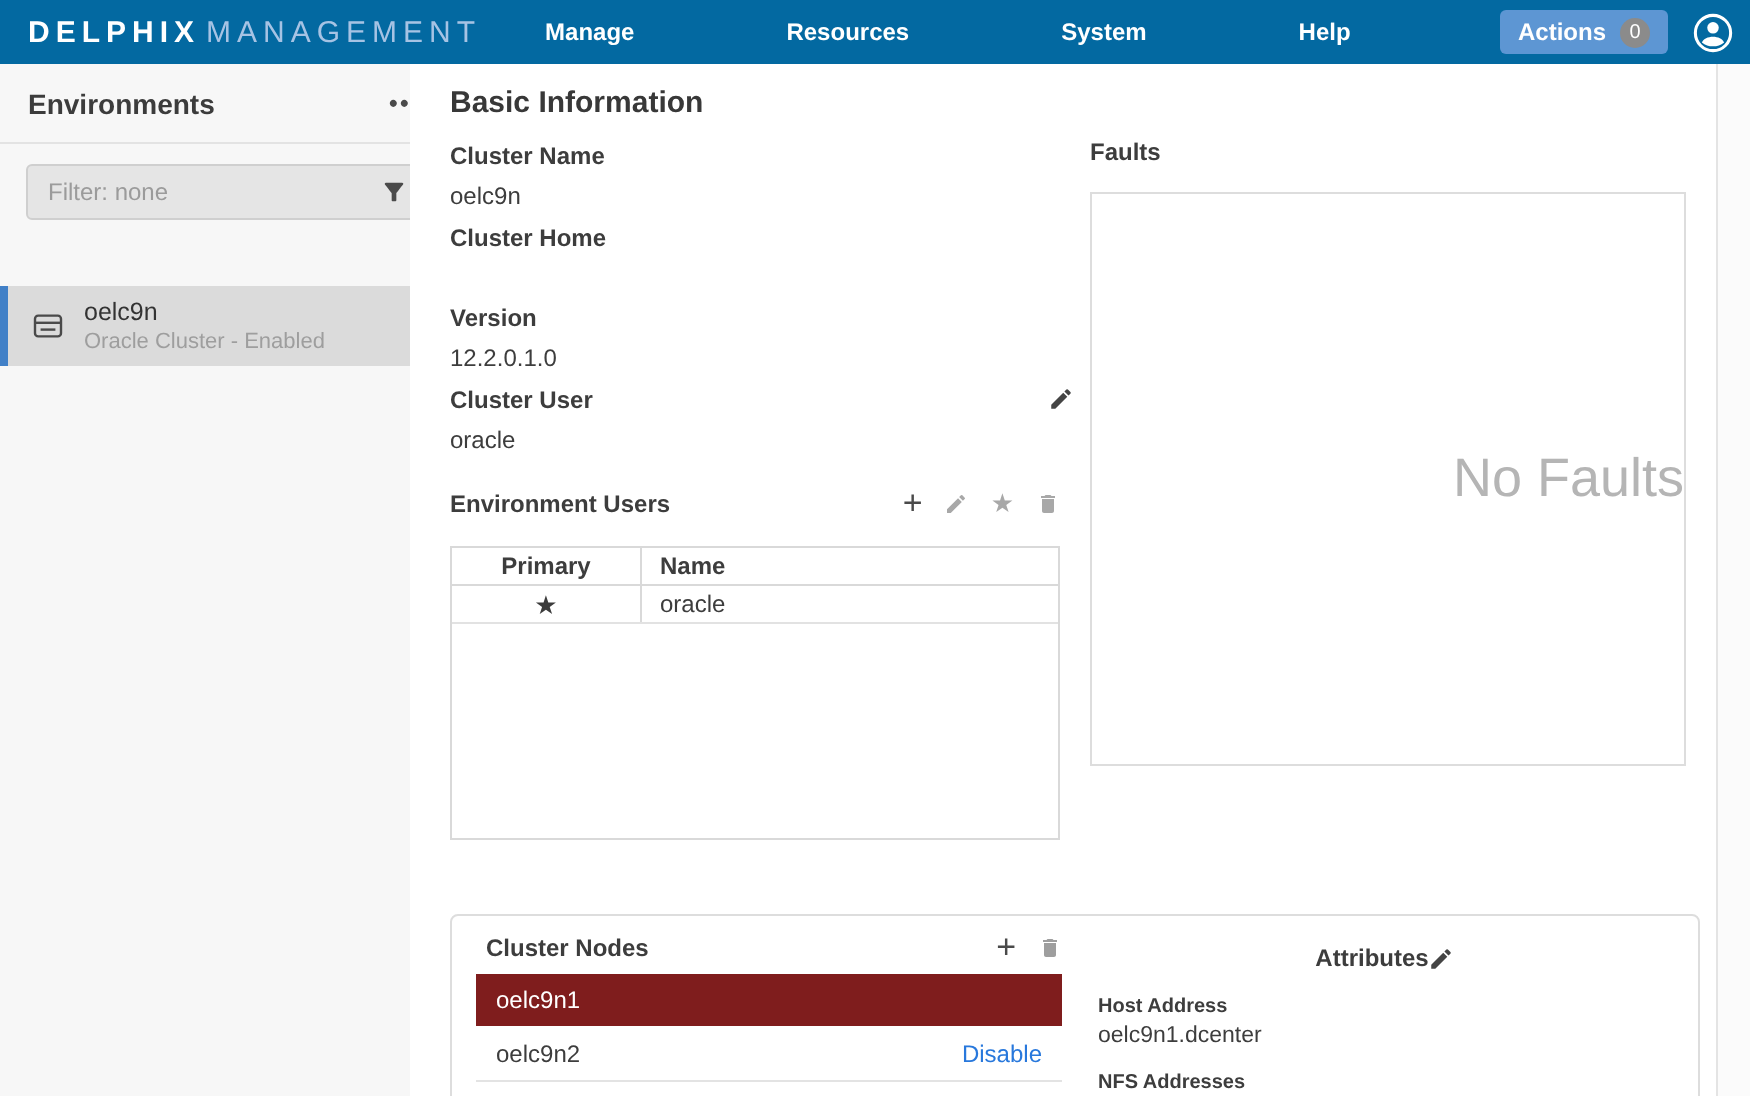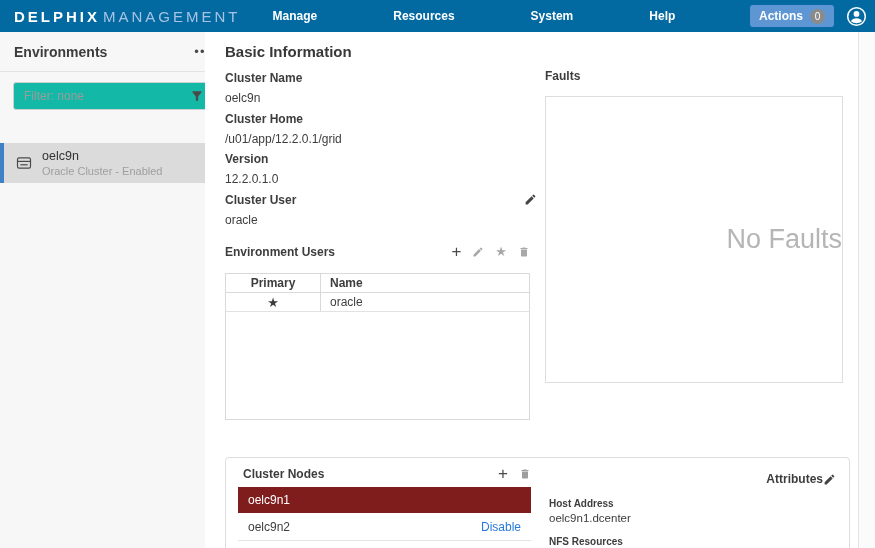--- a/index.html
+++ b/index.html
@@ -24,21 +24,21 @@
 
   
   .sidebar { position:absolute; top:32px; left:0; width:226px; height:516px;
              background:#f7f7f7; border-right:1px solid #dcdcdc; }
   .sidebar-header { height:40px; display:flex; align-items:center; justify-content:space-between;
                     padding:0 14px; border-bottom:1px solid #e3e3e3; }
   .sidebar-title { font-size:14px; font-weight:bold; color:#3c3c3c; }
   .overflow-menu { color:#4a4a4a; font-size:13px; letter-spacing:1px; cursor:pointer; line-height:1; }
   .filter-wrap { margin:10px 13px 0 13px; position:relative; }
   .filter-input { width:100%; height:28px; border:1px solid #cfcfcf; border-radius:3px;
-                  padding:0 28px 0 10px; font-size:12px; color:#333; background:#14b8a6; outline:none; }
+                  padding:0 28px 0 10px; font-size:12px; color:#333; background:#e5e5e5; outline:none; }
   .filter-input::placeholder { color:#9b9b9b; }
   .filter-icon { position:absolute; right:8px; top:7px; cursor:pointer; display:flex; }
   .env-item { margin-top:33px; height:40px; background:#dbdbdb; border-left:4px solid #4180c7;
               display:flex; align-items:center; padding-left:12px; cursor:pointer; }
   .env-item-icon { display:flex; flex:none; }
   .env-item-text { margin-left:10px; }
   .env-item-name { font-size:12.5px; color:#333; }
   .env-item-sub { font-size:11px; color:#9e9e9e; margin-top:2px; }
 
   
@@ -80,21 +80,21 @@
   .nodes-header { position:absolute; left:17px; top:7px; width:288px; display:flex;
                   justify-content:space-between; align-items:center; }
   .node-list { position:absolute; left:12px; top:29px; width:293px; }
   .node-row { height:26px; display:flex; align-items:center; justify-content:space-between;
               padding:0 10px; font-size:12px; color:#3d3d3d; cursor:pointer; }
   .node-row.selected { background:#7f1d1d; color:#fff; }
   .node-row.unselected { height:28px; border-bottom:1px solid #e3e3e3; }
   .disable-link { color:#2878dc; font-size:12px; cursor:pointer; }
 
   .attrs { position:absolute; left:323px; top:14px; width:287px; }
-  .attrs-header { display:flex; justify-content:flex-end; align-items:center; }
+  .attrs-header { display:flex; justify-content:center; align-items:center; }
   .attr-label { font-size:10px; font-weight:bold; color:#3d3d3d; margin-top:12px; }
   .attr-value { font-size:11.5px; color:#3d3d3d; margin-top:3px; }
 
   
   .scroll-gutter { position:absolute; top:32px; left:858px; width:17px; height:516px;
                    background:#fbfbfb; border-left:1px solid #e4e4e4; }
 </style>
 </head>
 <body>
 
@@ -154,21 +154,20 @@
 <div class="main">
   <div class="page-title">Basic Information</div>
 
   <div class="info-fields">
     <div class="field">
       <div class="field-label">Cluster Name</div>
       <div class="field-value">oelc9n</div>
     </div>
     <div class="field">
       <div class="field-label">Cluster Home</div>
-      <div class="field-value">/u01/app/12.2.0.1/grid</div>
     </div>
     <div class="field">
       <div class="field-label">Version</div>
       <div class="field-value">12.2.0.1.0</div>
     </div>
     <div class="field">
       <div class="field-label">Cluster User</div>
       <div class="field-value">oracle</div>
       <span class="edit-icon">
         <svg width="13" height="13" viewBox="0 0 24 24">
@@ -239,18 +238,18 @@
       <div class="attrs-header">
         <span class="section-title">Attributes</span>
         <span class="edit-icon" style="position:static">
           <svg width="13" height="13" viewBox="0 0 24 24">
             <path fill="#444444" d="M3 17.25V21h3.75L17.81 9.94l-3.75-3.75L3 17.25zM20.71 7.04a1 1 0 0 0 0-1.41l-2.34-2.34a1 1 0 0 0-1.41 0l-1.83 1.83 3.75 3.75 1.83-1.83z"></path>
           </svg>
         </span>
       </div>
       <div class="attr-label">Host Address</div>
       <div class="attr-value">oelc9n1.dcenter</div>
-      <div class="attr-label">NFS Resources</div>
+      <div class="attr-label">NFS Addresses</div>
     </div>
   </div>
 </div>
 
 <div class="scroll-gutter"></div>
 
 </body></html>

